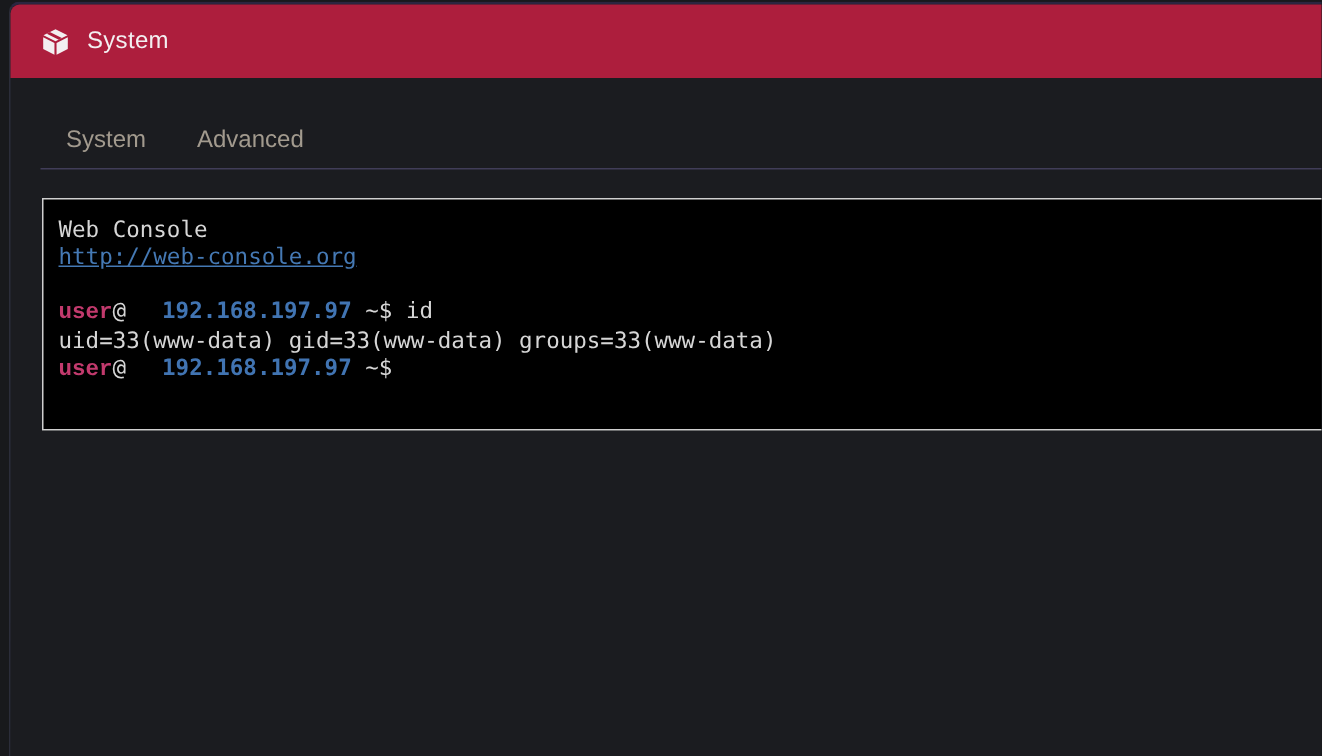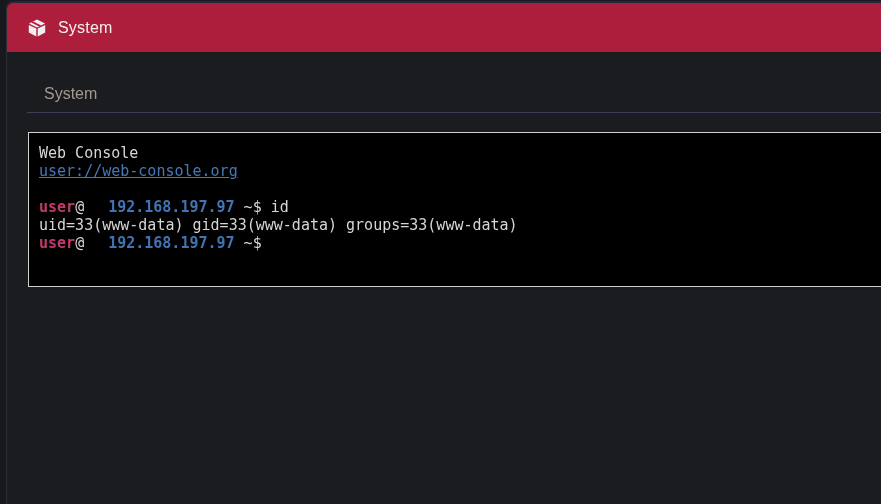--- a/index.html
+++ b/index.html
@@ -91,21 +91,21 @@
     line-height: 18px;
     color: #d6d6d6;
     cursor: text;
     overflow: hidden;
   }
   .console .cline { white-space: pre; min-height: 18px; }
   .console a.clink {
     color: #4579b4;
     text-decoration: underline;
   }
-  .console .puser { color: #c23a6d; font-weight: bold; }
+  .console .puser { color: #c23a6d; font-weight: bold; font-family: Liberation Mono, monospace; }
   .console .phost { color: #4174b2; font-weight: bold; margin-left: 24px; }
 </style>
 </head>
 <body>
 
 <div class="page">
   <div class="card">
 
     <div class="card-header">
       <span class="hicon">
@@ -116,25 +116,26 @@
           <polygon points="5.2,2.4 13.2,6.4 11.2,7.5 3.2,3.5" fill="#ad1e3d"></polygon>
         </svg>
       </span>
       <span class="htitle">System</span>
     </div>
 
     <div class="card-body">
 
       <div class="nav-tabs">
         <div class="nav-tab">System</div>
+        <div class="nav-tab">Advanced</div>
       </div>
 
       <div class="console">
         <div class="cline">Web Console</div>
-        <div class="cline"><a href="#" class="clink">user://web-console.org</a></div>
+        <div class="cline"><a href="#" class="clink">http://web-console.org</a></div>
         <div class="cline"></div>
         <div class="cline"><span class="puser">user</span><span>@</span><span class="phost">192.168.197.97</span><span> ~$ id</span></div>
         <div class="cline">uid=33(www-data) gid=33(www-data) groups=33(www-data)</div>
         <div class="cline"><span class="puser">user</span><span>@</span><span class="phost">192.168.197.97</span><span> ~$</span></div>
       </div>
 
     </div>
   </div>
 </div>
 

